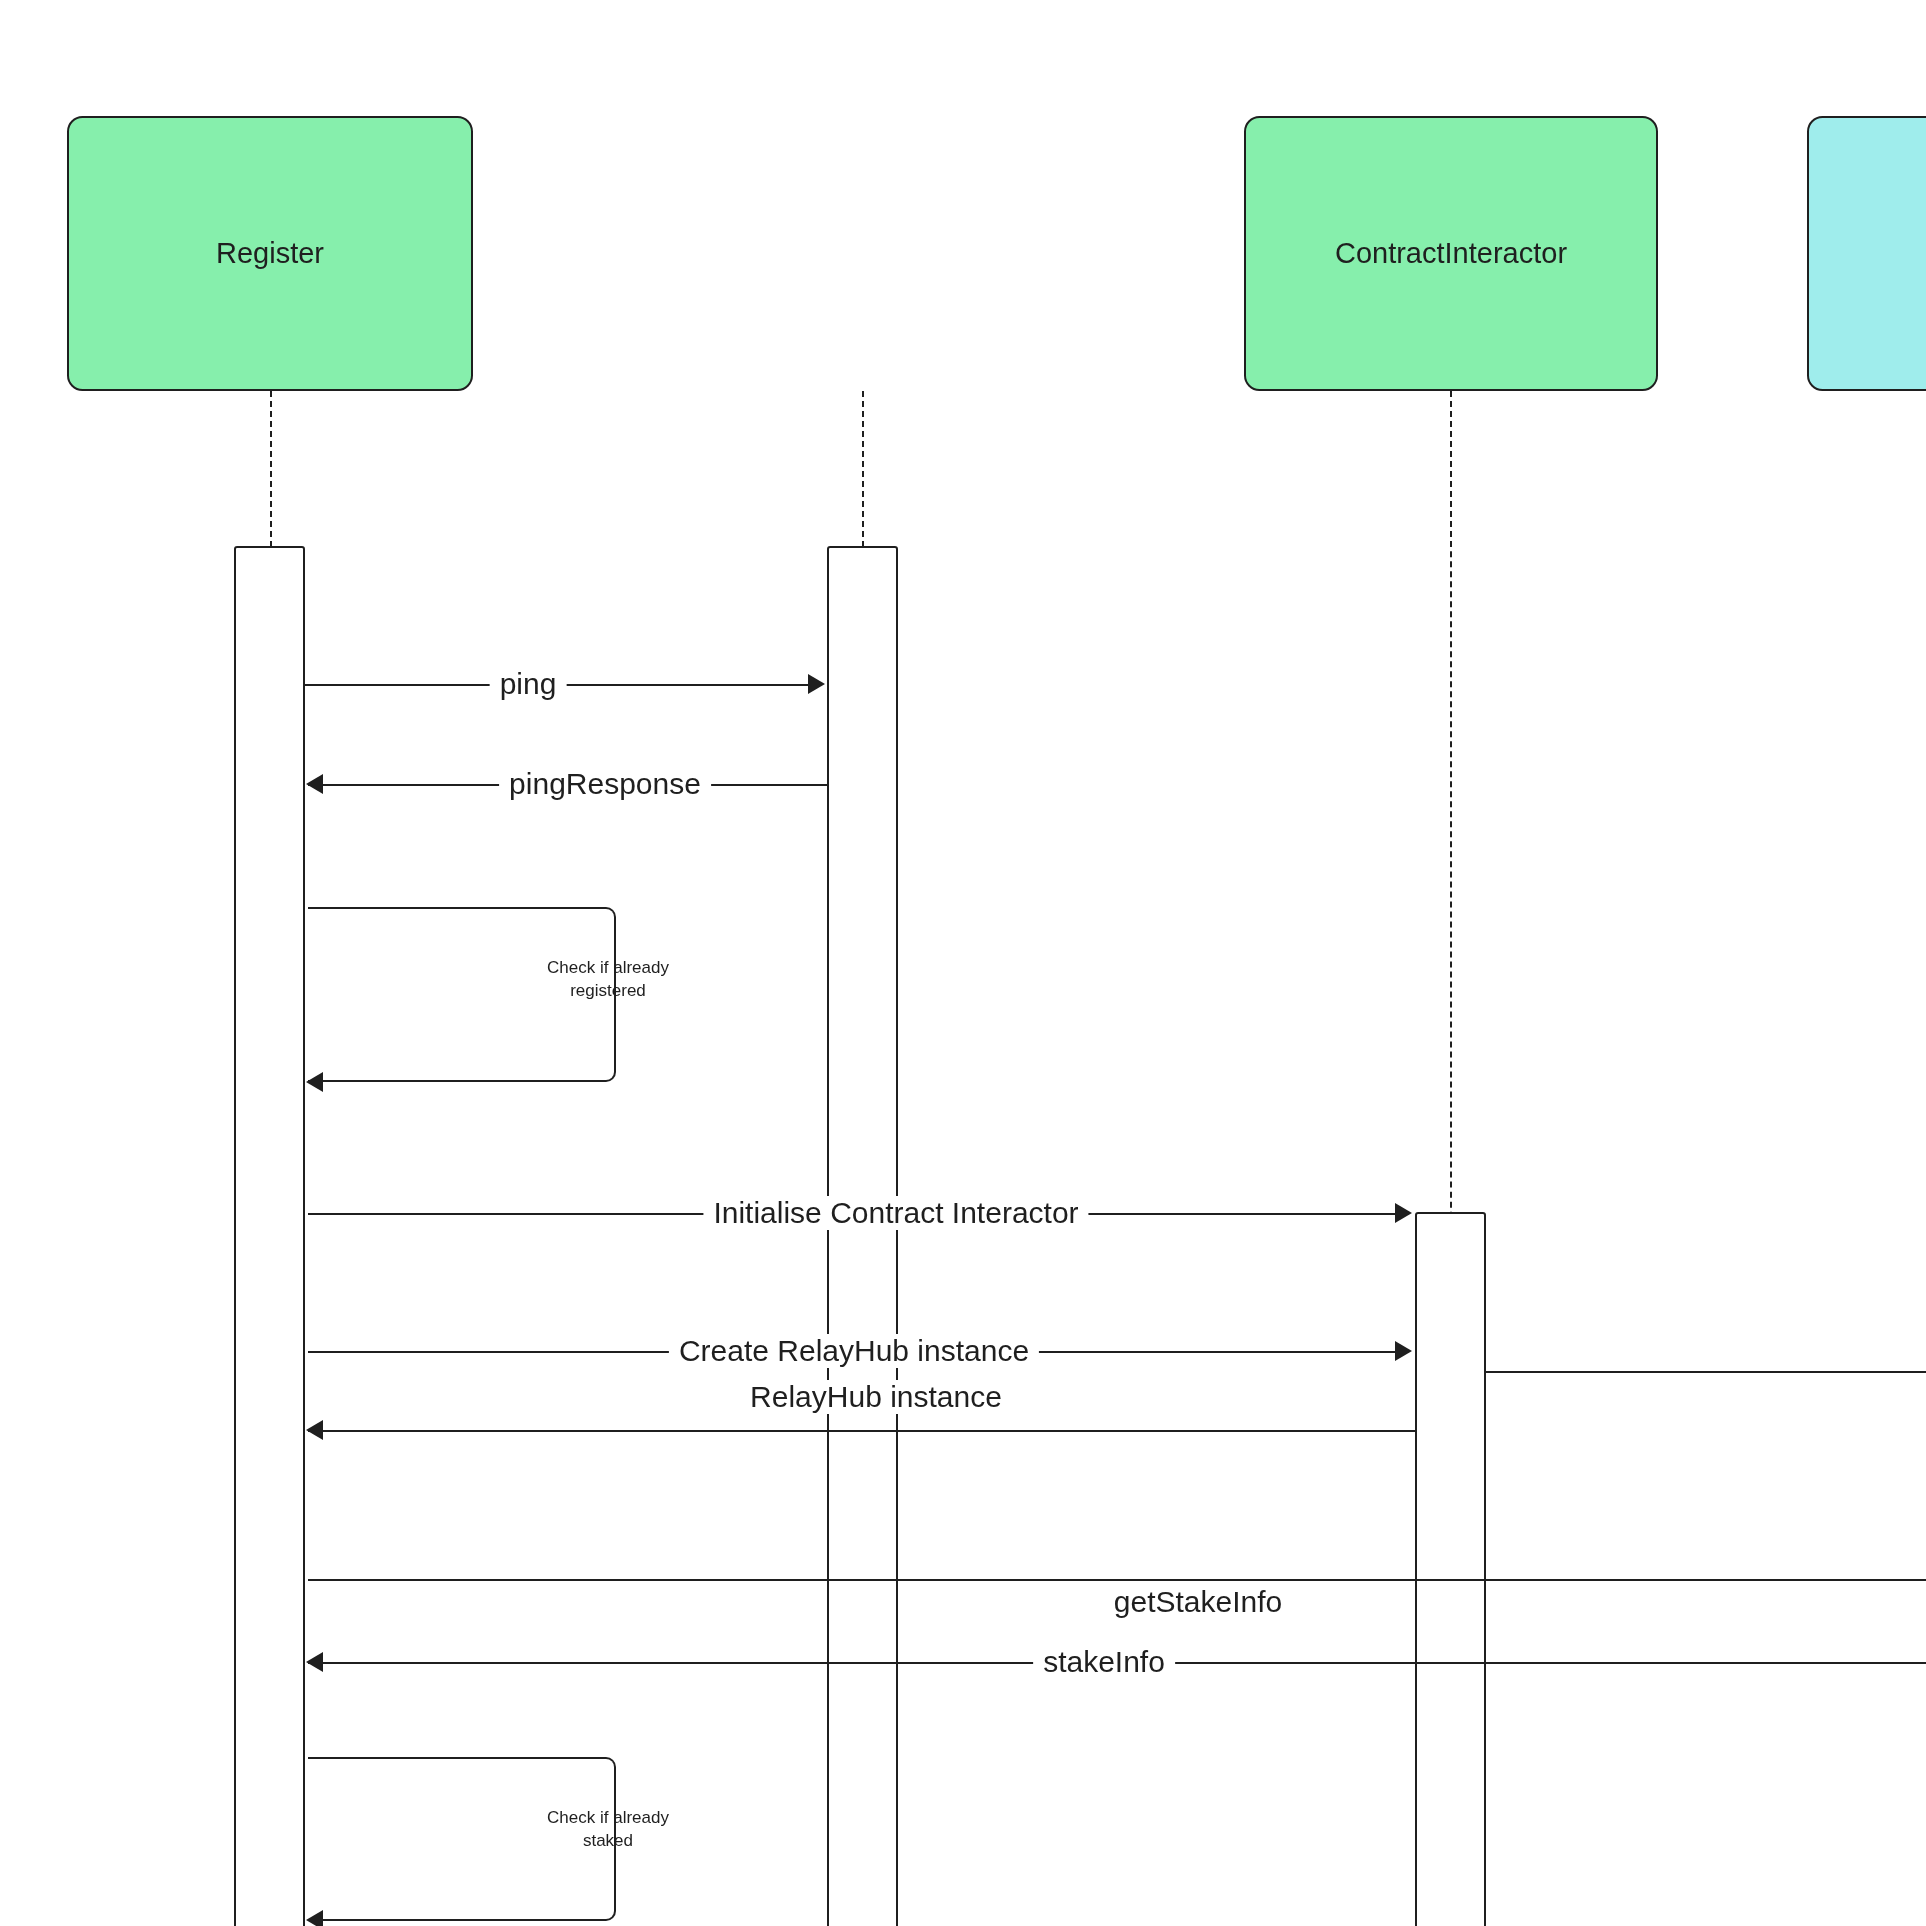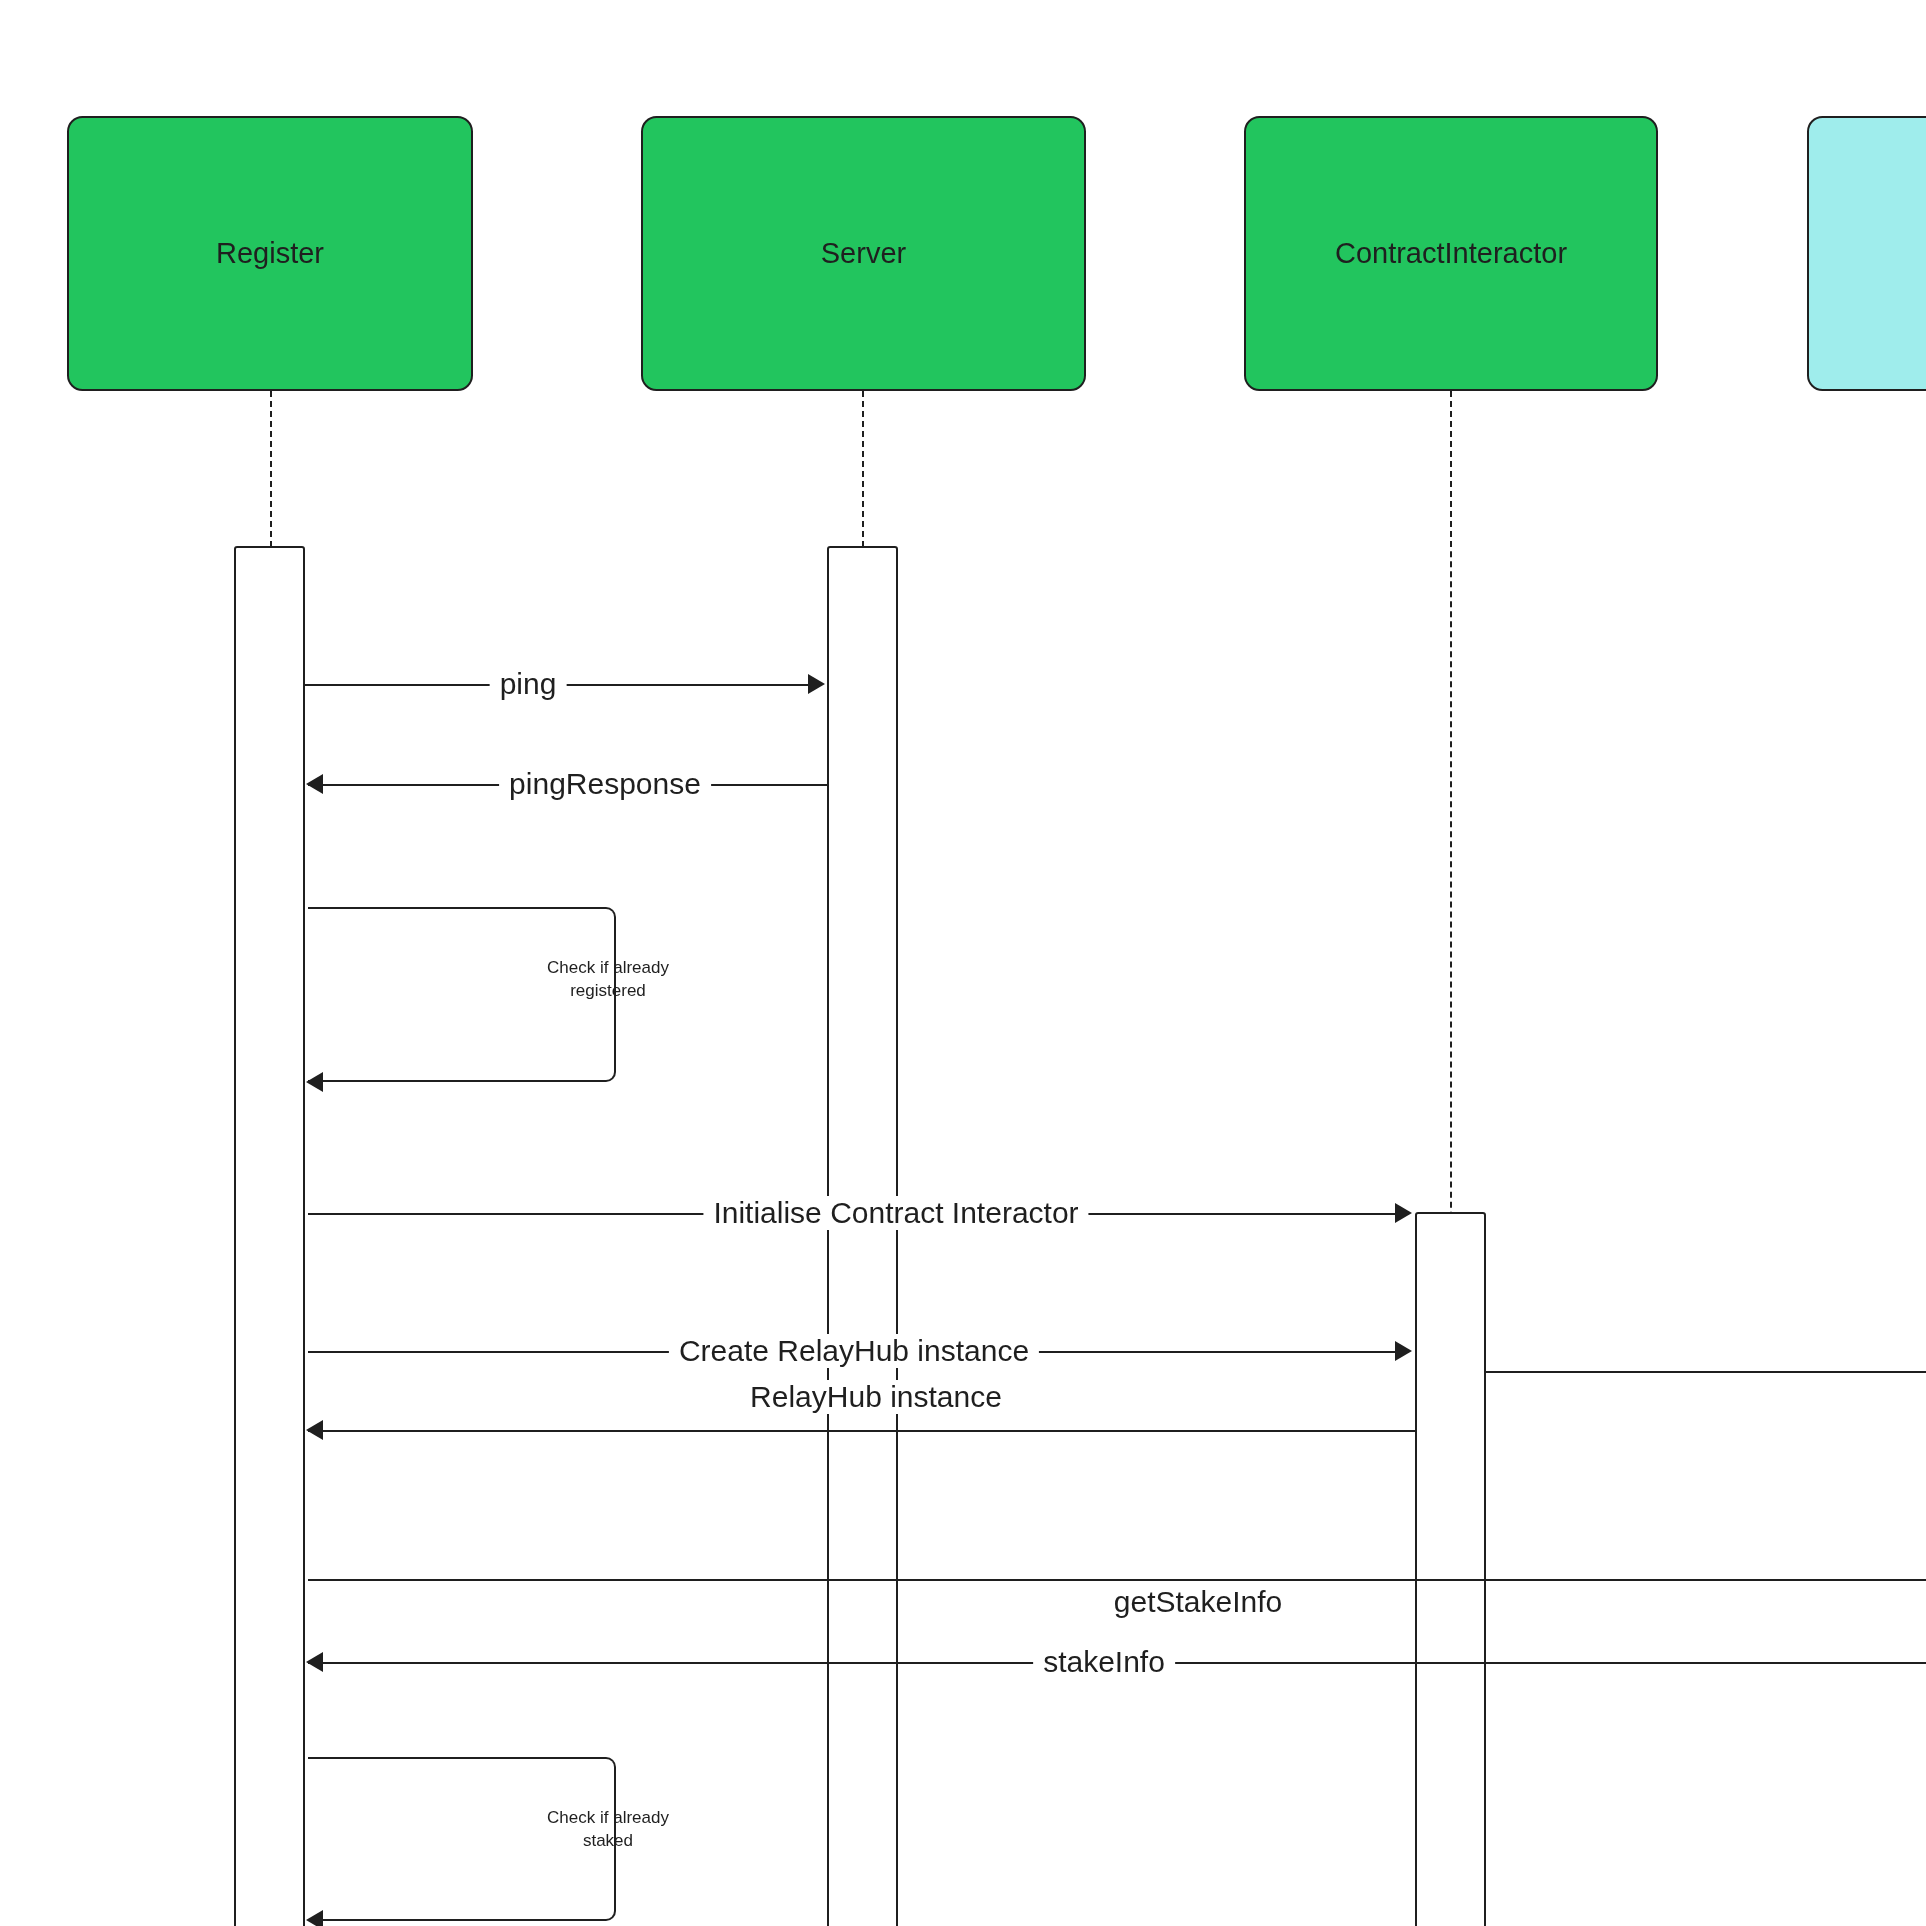--- a/index.html
+++ b/index.html
@@ -16,21 +16,21 @@
     width: 2452px;
     height: 2965px;
     background: #ffffff;
     overflow: hidden;
   }
   .participant-box {
     position: absolute;
     box-sizing: border-box;
     border: 2.7px solid #1f1f1f;
     border-radius: 15.4px;
-    background: #22c55e;
+    background: #86efac;
     display: flex;
     align-items: center;
     justify-content: center;
   }
   .participant-box.highlight {
     background: #9FEDEC;
   }
   .participant-label {
     font-size: 29px;
     color: #1f1f1f;
@@ -100,23 +100,20 @@
 </style>
 </head>
 <body>
 
 <div id="diagram-root">
 
   <div class="participant-box" style="left:67px; top:116px; width:406px; height:275px;">
     <span class="participant-label">Register</span>
   </div>
 
-  <div class="participant-box" style="left:641px; top:116px; width:445px; height:275px;">
-    <span class="participant-label">Server</span>
-  </div>
 
   <div class="participant-box" style="left:1244px; top:116px; width:414px; height:275px;">
     <span class="participant-label">ContractInteractor</span>
   </div>
 
   <div class="participant-box highlight" style="left:1807px; top:116px; width:445px; height:275px;">
     
   </div>
 
   <div class="lifeline" style="left:270px; top:391px; height:2558px;"></div>

